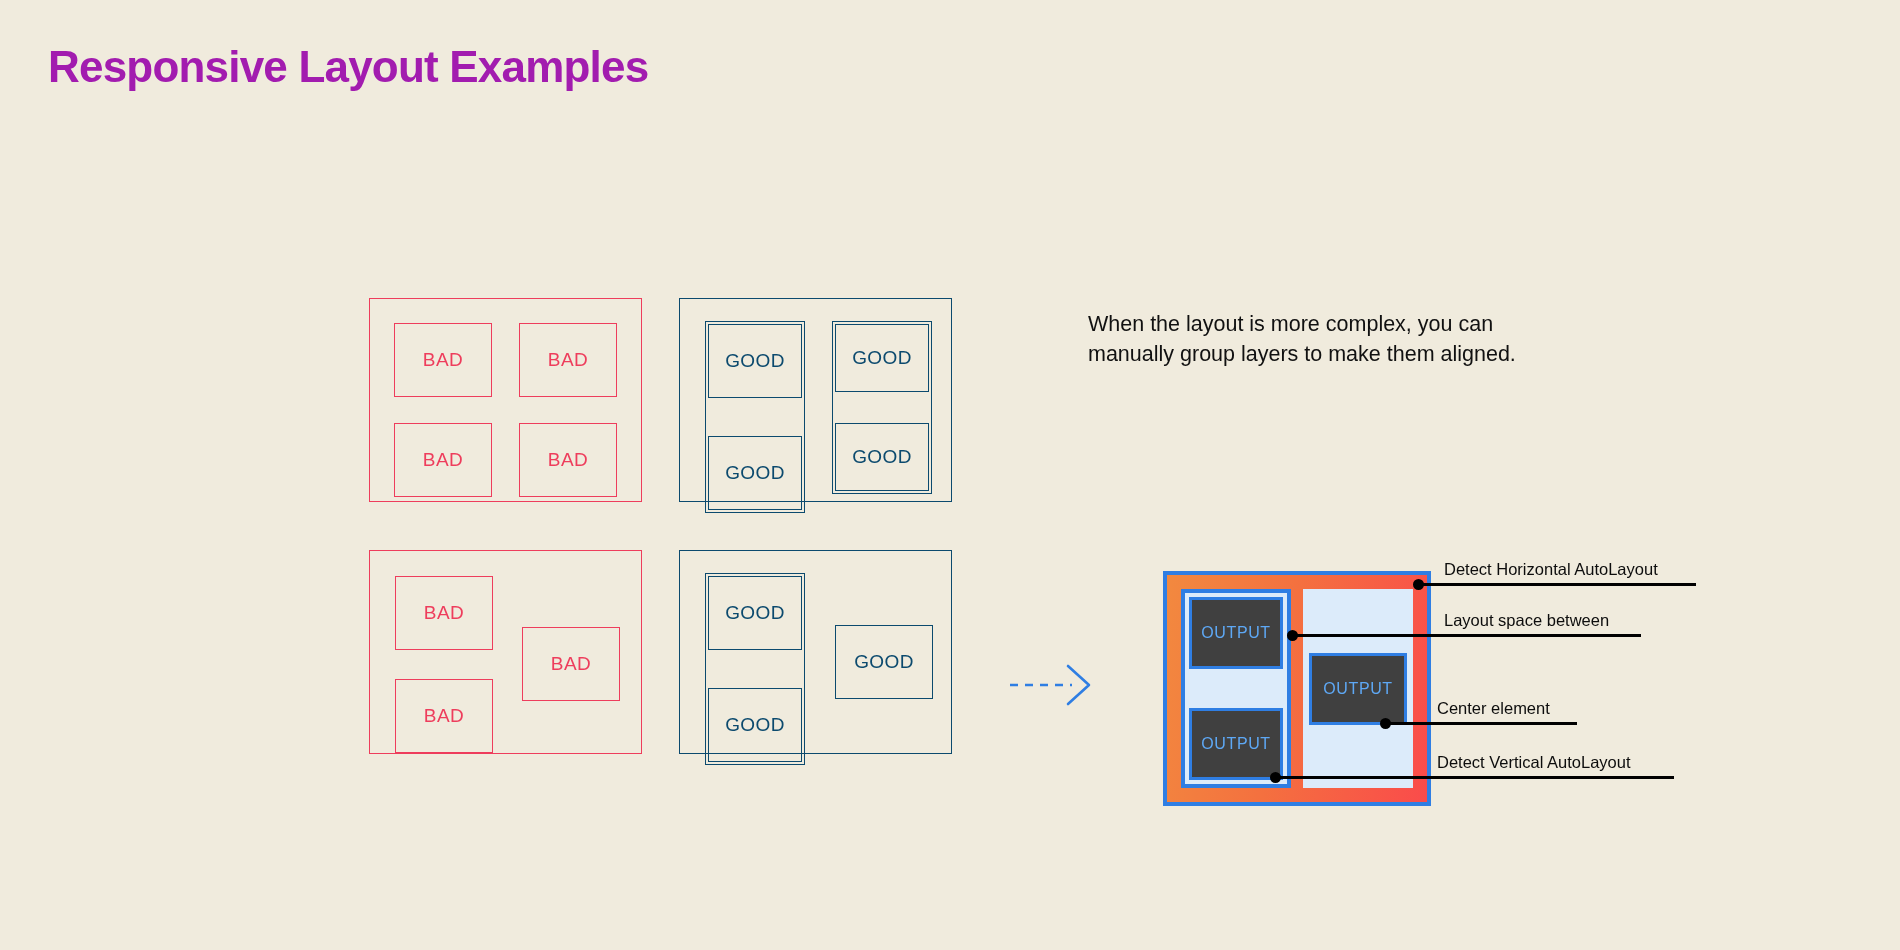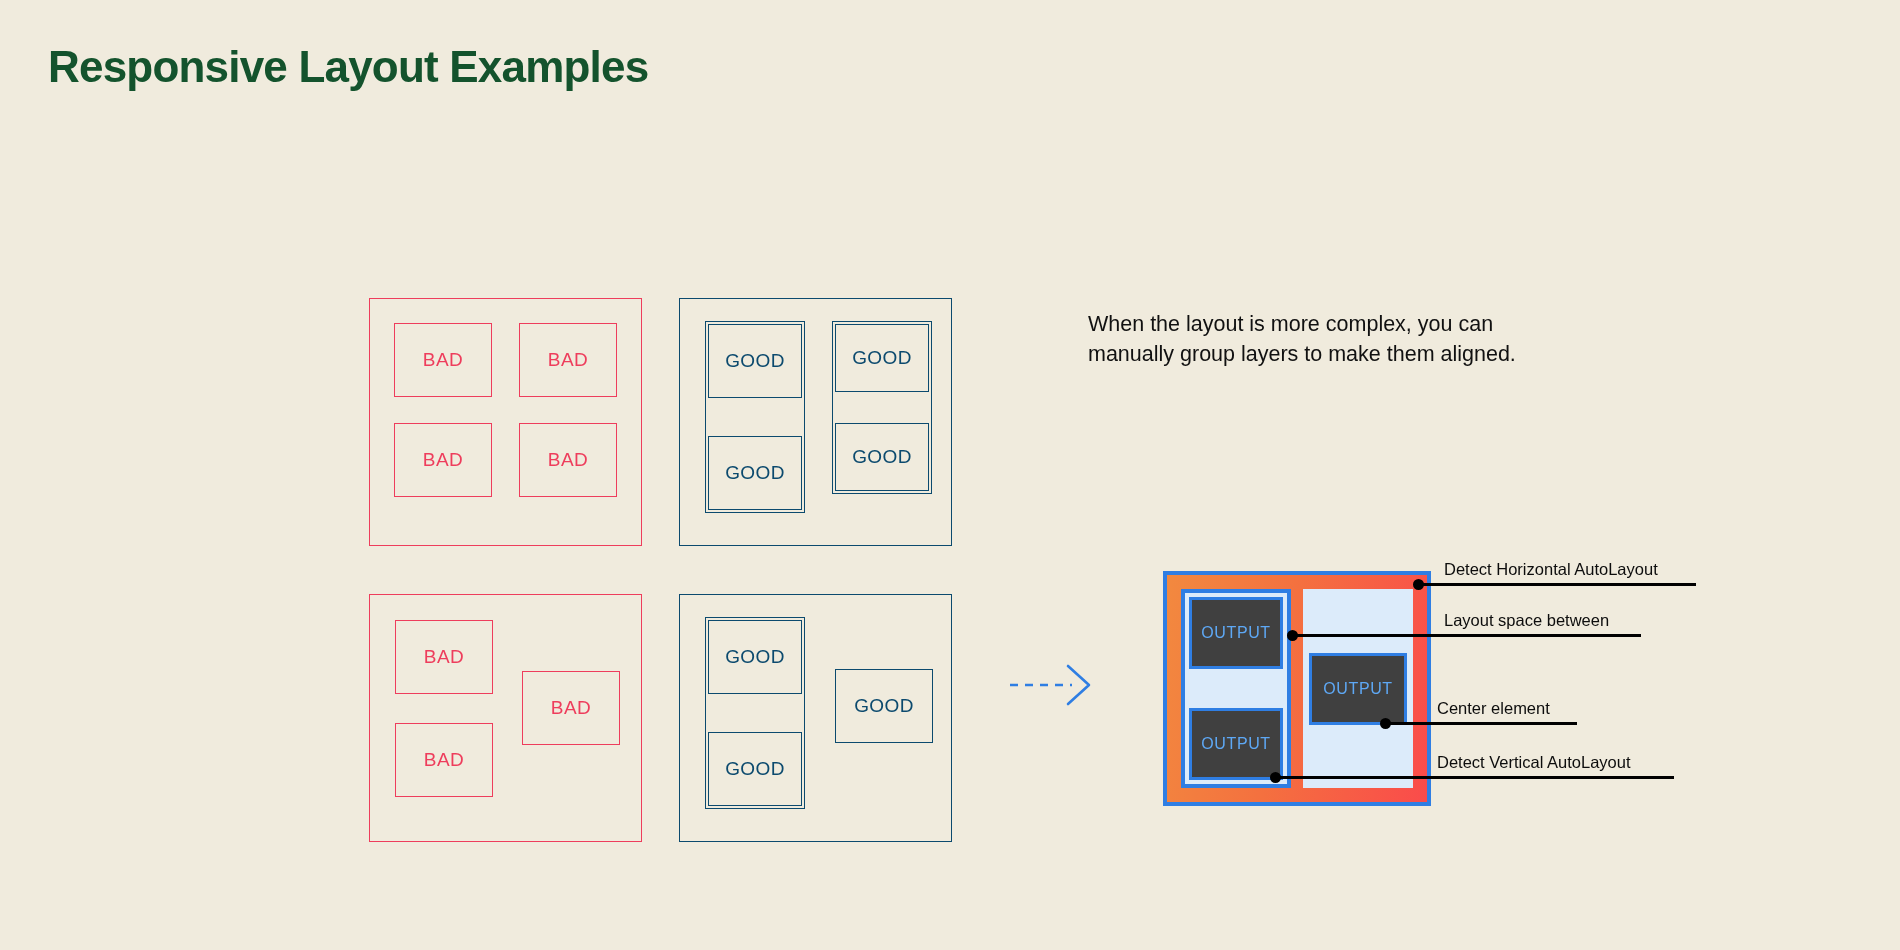--- a/index.html
+++ b/index.html
@@ -17,37 +17,37 @@
   }
 
   
   .page-title {
     position: absolute;
     left: 48px;
     top: 42px;
     font-size: 44px;
     font-weight: bold;
     letter-spacing: -0.8px;
-    color: #14532d;
+    color: #a21caf;
     white-space: nowrap;
   }
 
   
   .examples {
     position: absolute;
     left: 369px;
     top: 298px;
   }
 
   .panel-row { display: flex; gap: 37px; }
   .panel-row + .panel-row { margin-top: 48px; }
 
   .panel {
     width: 273px;
-    height: 248px;
+    height: 204px;
     border: 1.8px solid currentColor;
     position: relative;
     text-align: right;
   }
 
   .panel.bad  { color: #EE3D5C; }
   .panel.good { color: #0c4a6e; }
 
   
   .box {

